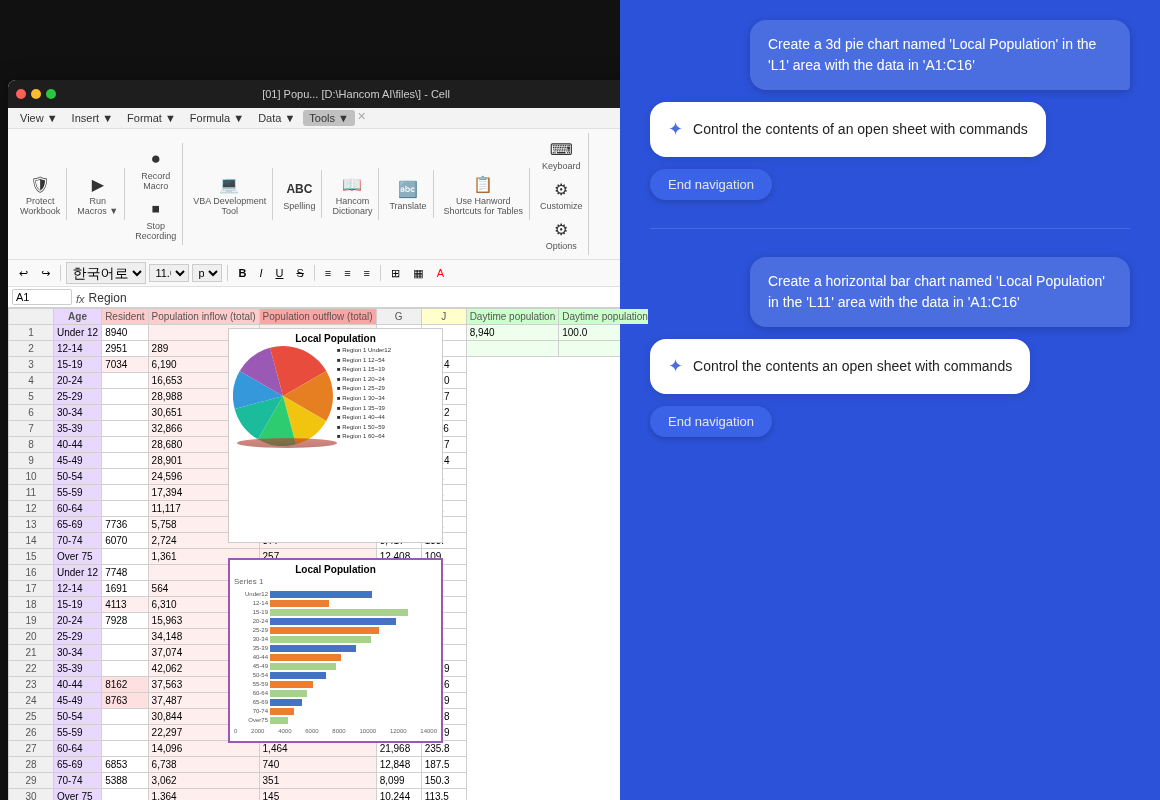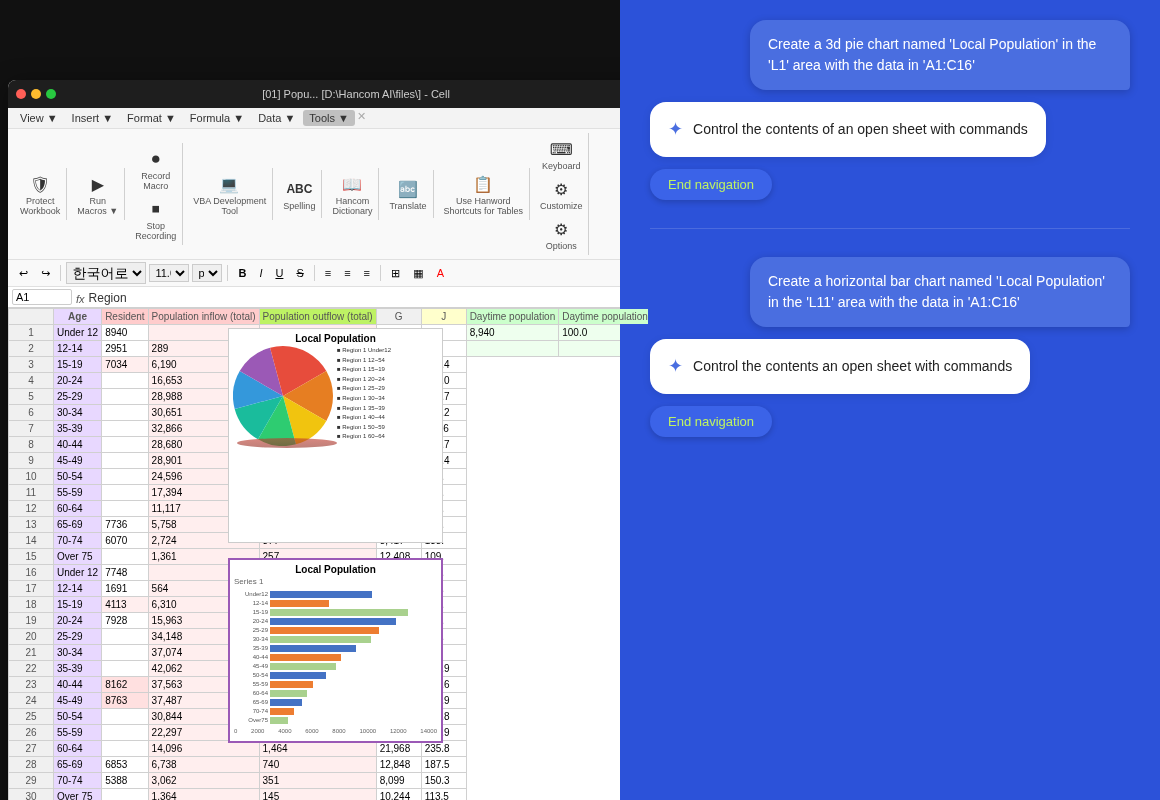--- a/index.html
+++ b/index.html
@@ -202,21 +202,21 @@
       box-shadow: 0 2px 8px rgba(0,0,0,0.1);
     }
     .ai-icon {
       color: #4a6ee0;
       font-size: 18px;
       flex-shrink: 0;
     }
 
     .end-nav-btn {
       background: #3b63e8;
-      color: #bef264;
+      color: #e5e5e5;
       border: none;
       border-radius: 20px;
       padding: 8px 18px;
       font-size: 13px;
       cursor: pointer;
       align-self: flex-start;
       box-shadow: 0 2px 6px rgba(0,0,0,0.2);
     }
 
     .section-group {
@@ -374,21 +374,21 @@
   </div>
 
   <div class="sheet-area" style="position:relative;">
     <table class="sheet-table">
       <thead>
         <tr>
           <th></th>
           <th style="background:#e8d8ff;font-weight:bold;">Age</th>
           <th style="background:#ffcccc;">Resident</th>
           <th style="background:#ffcccc;">Population inflow (total)</th>
-          <th style="background:#bef264;">Population outflow (total)</th>
+          <th style="background:#fca5a5;">Population outflow (total)</th>
           <th>G</th>
           <th style="background:#ffffcc;">J</th>
           <th style="background:#ccffcc;">Daytime population</th>
           <th style="background:#ccffcc;">Daytime population index</th>
 
         </tr>
       </thead>
       <tbody id="sheet-body">
       <tr>
             <td class="row-header">1</td>

